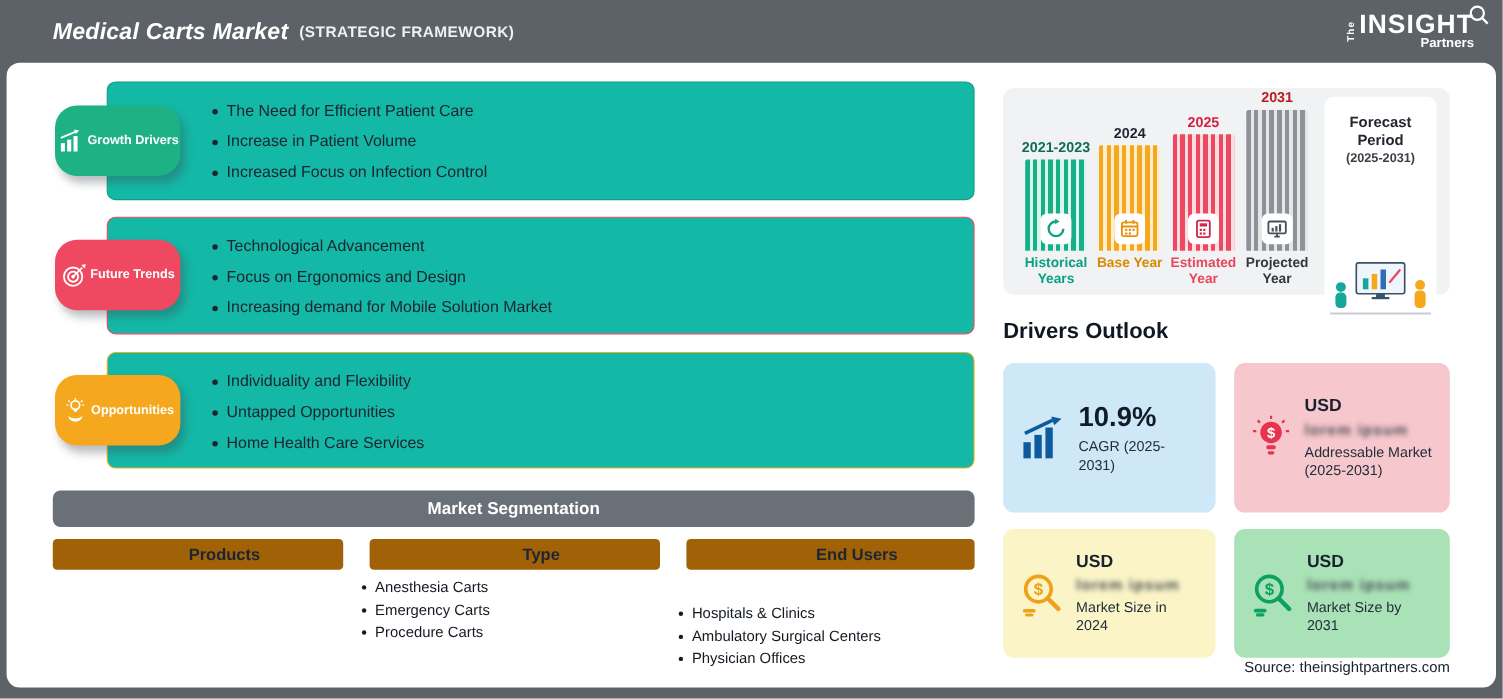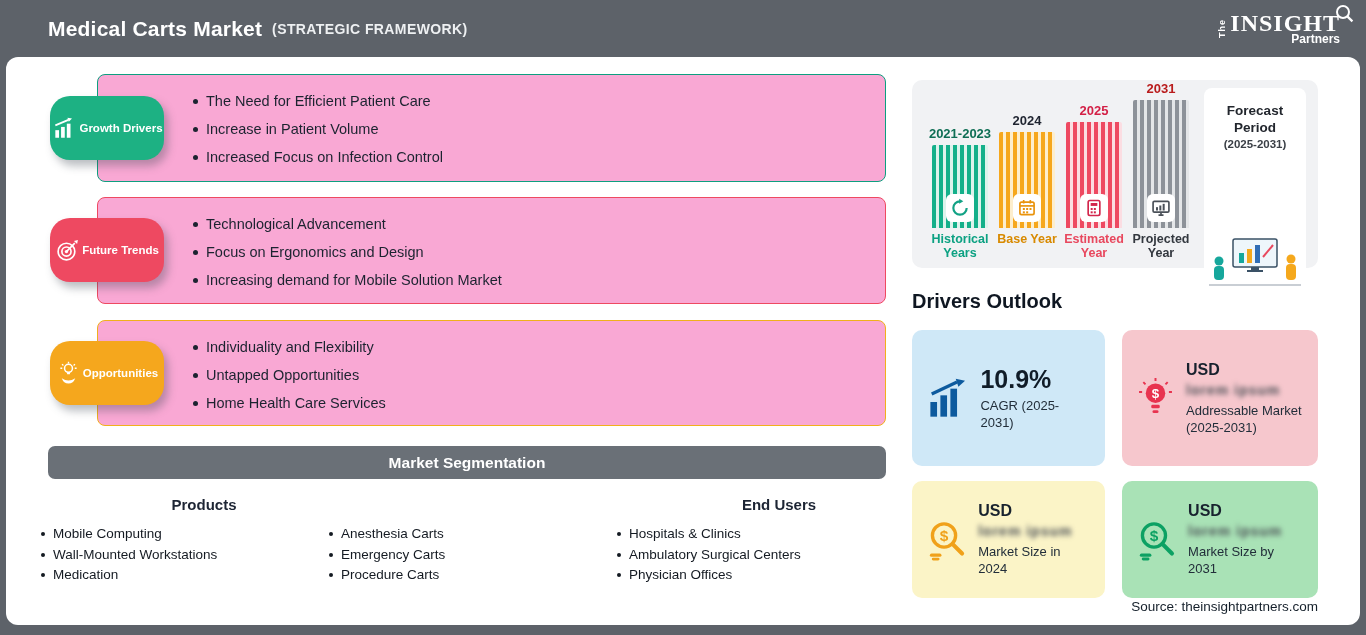--- a/index.html
+++ b/index.html
@@ -4,63 +4,63 @@
 <style>
   * { margin:0; padding:0; box-sizing:border-box; }
   body {
     width:1366px; height:635px; position:relative; overflow:hidden;
     background:#5d6269;
     font-family:"Liberation Sans", sans-serif;
   }
   
   .header { position:absolute; top:0; left:0; right:0; height:57px;
     display:flex; align-items:center; padding:0 26px 0 48px; color:#fff; z-index:5; }
-  .title { font-size:21px; font-weight:bold; letter-spacing:.2px; }
+  .title { font-size:21px; font-weight:bold; letter-spacing:.2px;font-style:italic; }
   .subtitle { font-size:14px; font-weight:600; margin-left:10px; color:#eef0f2; letter-spacing:.4px; }
   .logo { margin-left:auto; display:flex; align-items:center; color:#fff; }
   .logo-the { writing-mode:vertical-rl; transform:rotate(180deg); font-size:9px; font-weight:700; letter-spacing:1px; margin-right:3px; }
   .logo-main { position:relative; display:flex; flex-direction:column; align-items:flex-end; }
-  .logo-insight { font-size:24px; font-weight:bold; letter-spacing:1px; line-height:24px;font-family:Liberation Serif, serif; }
+  .logo-insight { font-size:24px; font-weight:bold; letter-spacing:1px; line-height:24px; }
   .logo-partners { font-size:12px; font-weight:bold; margin-top:-3px; }
   .logo-lens { position:absolute; right:-14px; top:-7px; }
 
   
   .panel { position:absolute; top:57px; left:6px; right:6px; bottom:10px; background:#fff; border-radius:12px; z-index:1; }
   .content { position:absolute; inset:0; z-index:2; }
 
   
-  .sec-box { position:absolute; left:97px; width:789px; border-radius:8px; background:#f9a8d4; padding:12px 8px 10px 94px; }
+  .sec-box { position:absolute; left:97px; width:789px; border-radius:8px; background:#14b8a6; padding:12px 8px 10px 94px; }
   #box-growth { top:74px;  height:108px; border:1.6px solid #0e9f7f; }
   #box-trends { top:197px; height:107px; border:1.6px solid #ee4961; }
   #box-opps   { top:320px; height:106px; border:1.6px solid #f0b01c; }
   .sec-box ul { list-style:none; }
   .sec-box li { position:relative; padding-left:14px; font-size:14.5px; color:#1c2330; line-height:28px; }
   .sec-box li::before { content:''; position:absolute; left:1px; top:12px; width:5px; height:5px; border-radius:50%; background:#1c2330; }
 
   .badge { position:absolute; left:50px; width:114px; height:64px; border-radius:20px;
     display:flex; flex-direction:row; align-items:center; justify-content:center; gap:2px;
     color:#fff; z-index:3; box-shadow:4px 6px 8px rgba(60,70,80,.35); }
   #badge-growth { top:96px;  background:#1db183; }
   #badge-trends { top:218px; background:#ee4961; }
   #badge-opps   { top:341px; background:#f5a71d; }
   .badge-label { font-size:11.5px; font-weight:bold; }
 
   
   .seg-bar { position:absolute; left:48px; top:446px; width:838px; height:33px; background:#6a7077;
     border-radius:7px; color:#fff; font-weight:bold; font-size:15.5px;
     display:flex; align-items:center; justify-content:center; }
-  .col-head { position:absolute; top:490px; height:28px; background:#ffffff; border-radius:4px;
+  .col-head { position:absolute; top:490px; height:28px; background:#a16207; border-radius:4px;
     display:flex; align-items:center; justify-content:center; font-weight:bold; font-size:15px; color:#1d2534;padding-left:48px; }
   #head-products { left:48px;  width:264px; }
   #head-type     { left:336px; width:264px; }
   #head-endusers { left:624px; width:262px; }
   .col-list { position:absolute; top:524px; width:280px; }
   #list-products { left:40px; }
   #list-type     { left:328px; }
-  #list-endusers { left:616px; }
+  #list-endusers { left:616px;margin-top:24px; }
   .col-list ul { list-style:none; }
   .col-list li { position:relative; padding-left:13px; font-size:13.5px; color:#141a22; line-height:20.5px; }
   .col-list li::before { content:''; position:absolute; left:1px; top:8px; width:4px; height:4px; border-radius:50%; background:#141a22; }
 
   
   .timeline { position:absolute; left:912px; top:80px; width:406px; height:188px; background:#f1f2f4; border-radius:10px; }
   .bar { position:absolute; bottom:40px; width:56px; border-radius:2px 2px 0 0; }
   #bar-hist { left:20px;  height:83px;  background:repeating-linear-gradient(90deg,#14b08a 0 4px,#ddf3ec 4px 7px); }
   #bar-base { left:87px;  height:96px;  background:repeating-linear-gradient(90deg,#f6a71c 0 4px,#fdeecd 4px 7px); }
   #bar-est  { left:154px; height:106px; background:repeating-linear-gradient(90deg,#ee4961 0 4px,#fbdde2 4px 7px); }
@@ -176,31 +176,27 @@
     <span class="badge-label">Opportunities</span>
   </div>
 
   <div class="seg-bar">
     <span>Market Segmentation</span>
   </div>
 
   <div class="col-head" id="head-products">
     <span>Products</span>
   </div>
+  <div class="col-head" id="head-type">
+    <span>Type</span>
+  </div>
   <div class="col-head" id="head-endusers">
     <span>End Users</span>
   </div>
 
-  <div class="col-list" id="list-products">
-    <ul>
-      <li>Mobile Computing</li>
-      <li>Wall-Mounted Workstations</li>
-      <li>Medication</li>
-    </ul>
-  </div>
   <div class="col-list" id="list-type">
     <ul>
       <li>Anesthesia Carts</li>
       <li>Emergency Carts</li>
       <li>Procedure Carts</li>
     </ul>
   </div>
   <div class="col-list" id="list-endusers">
     <ul>
       <li>Hospitals &amp; Clinics</li>

